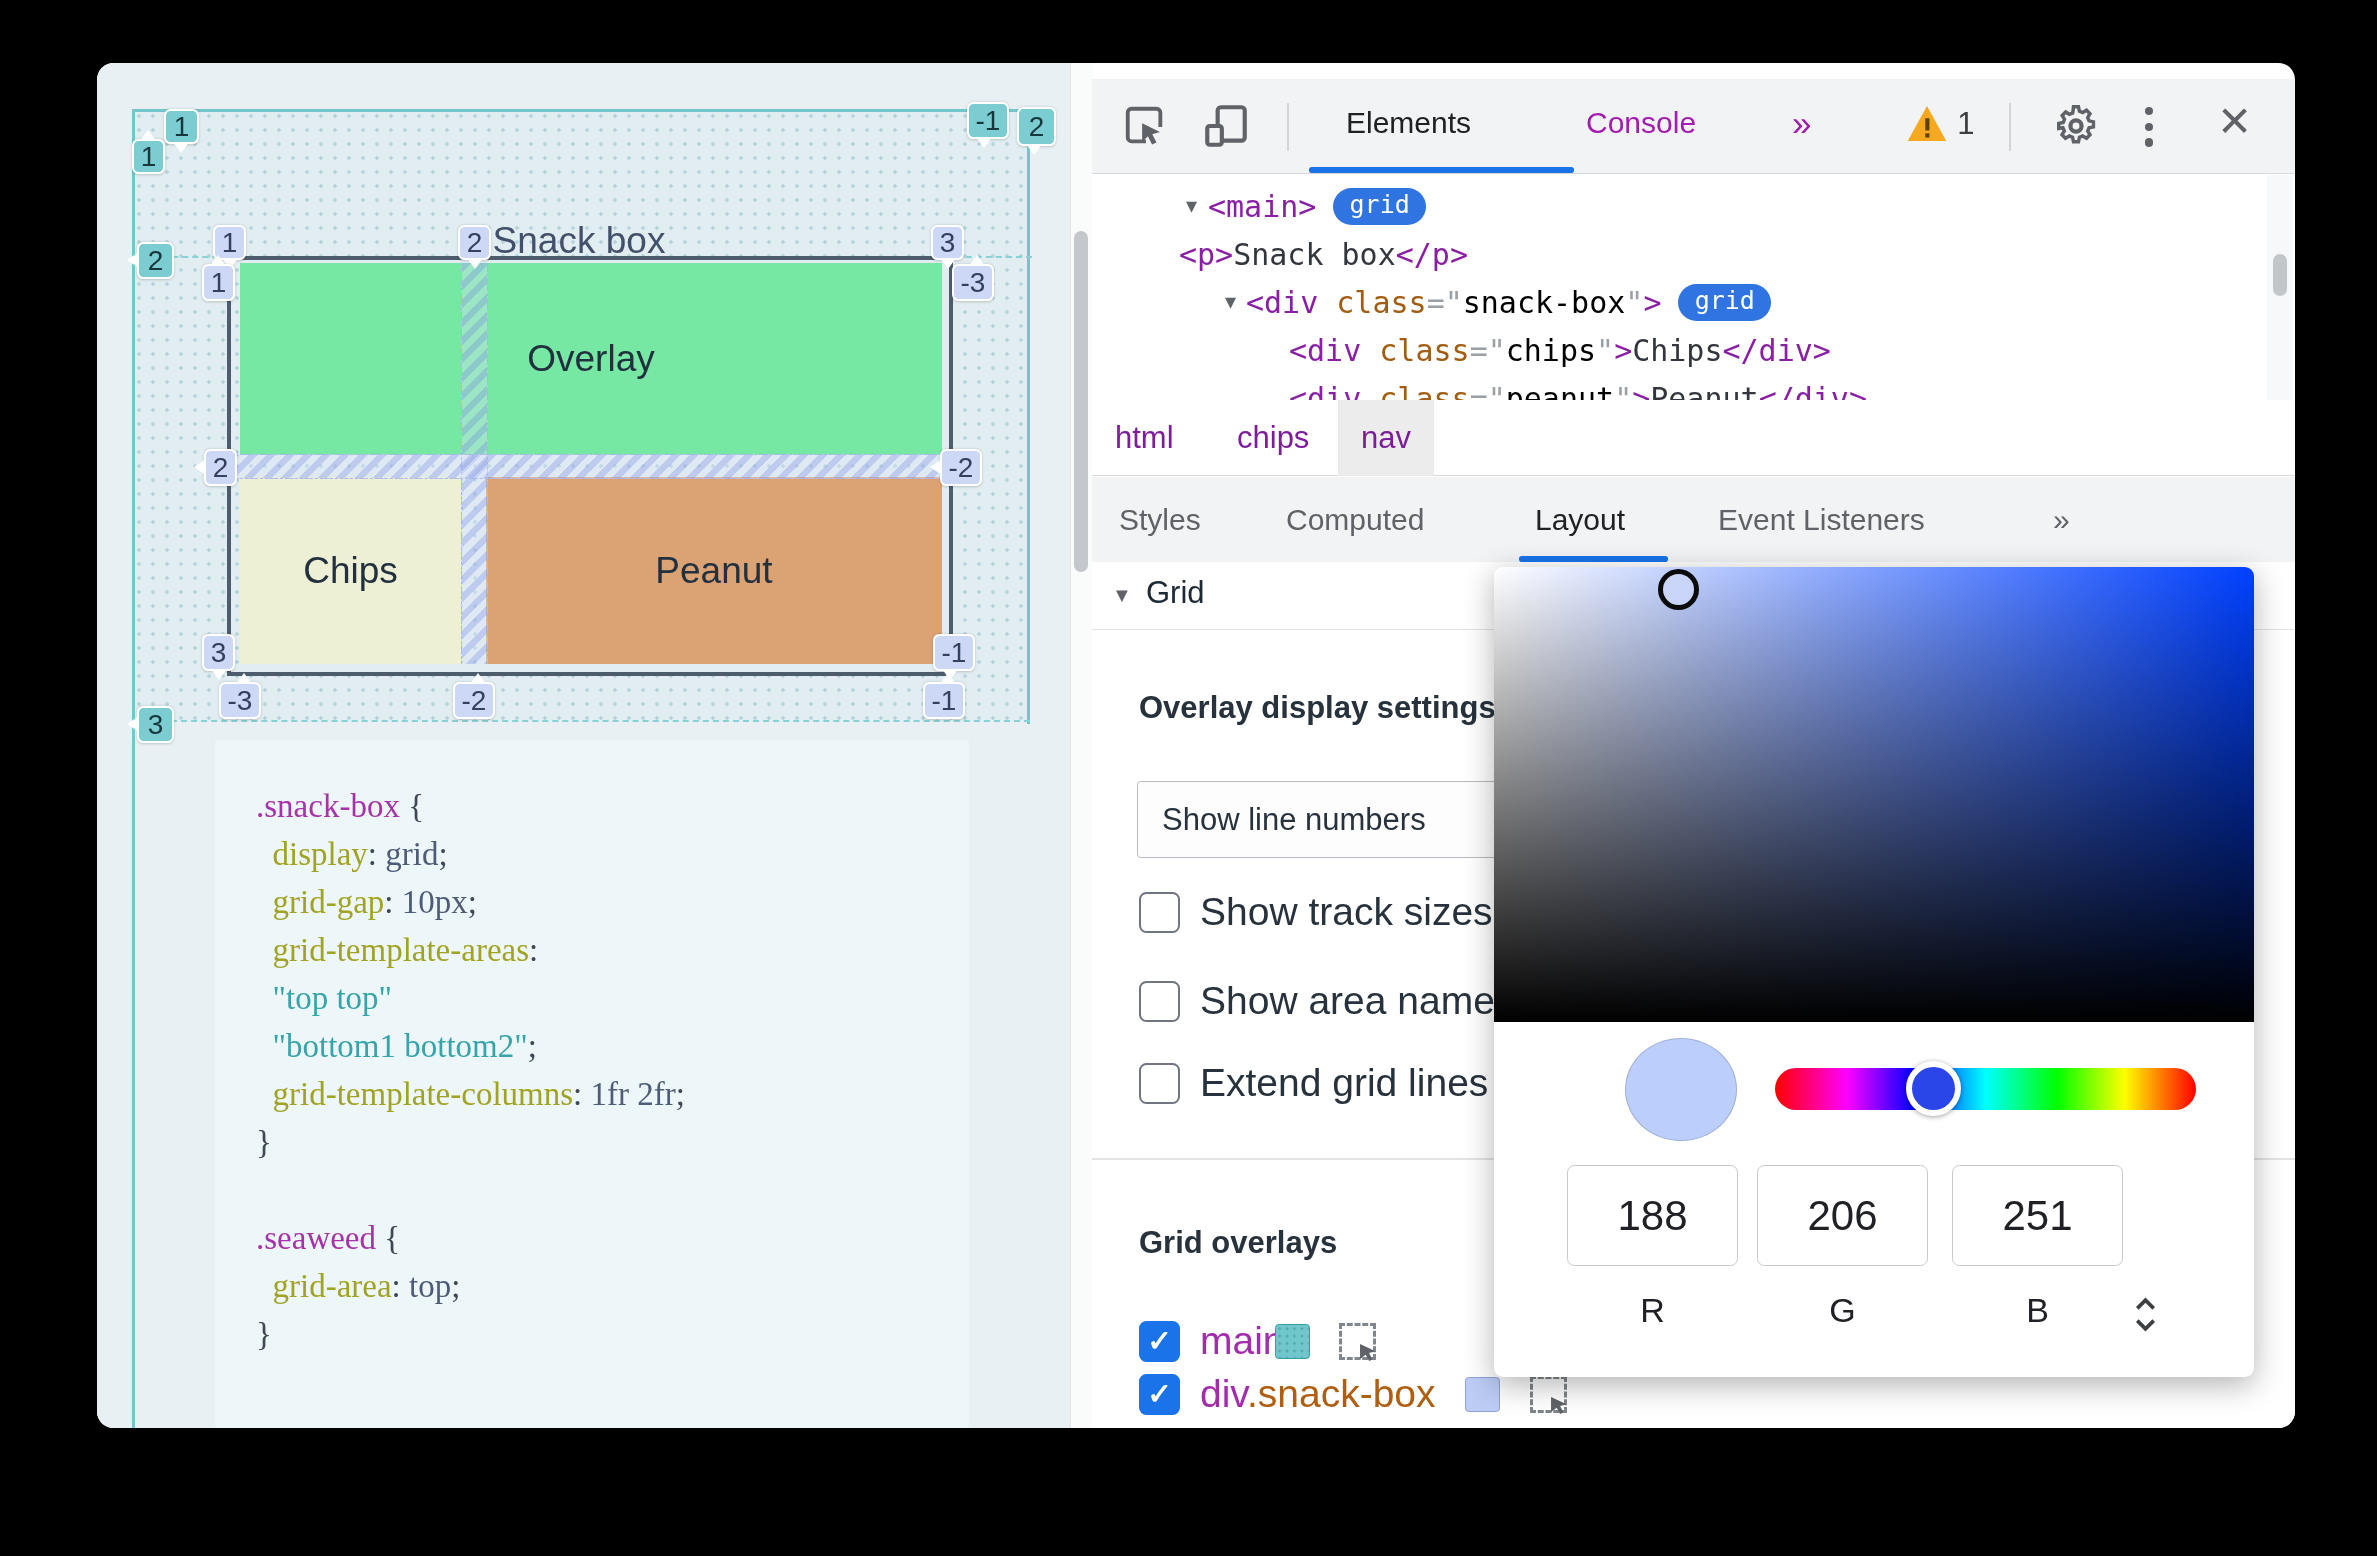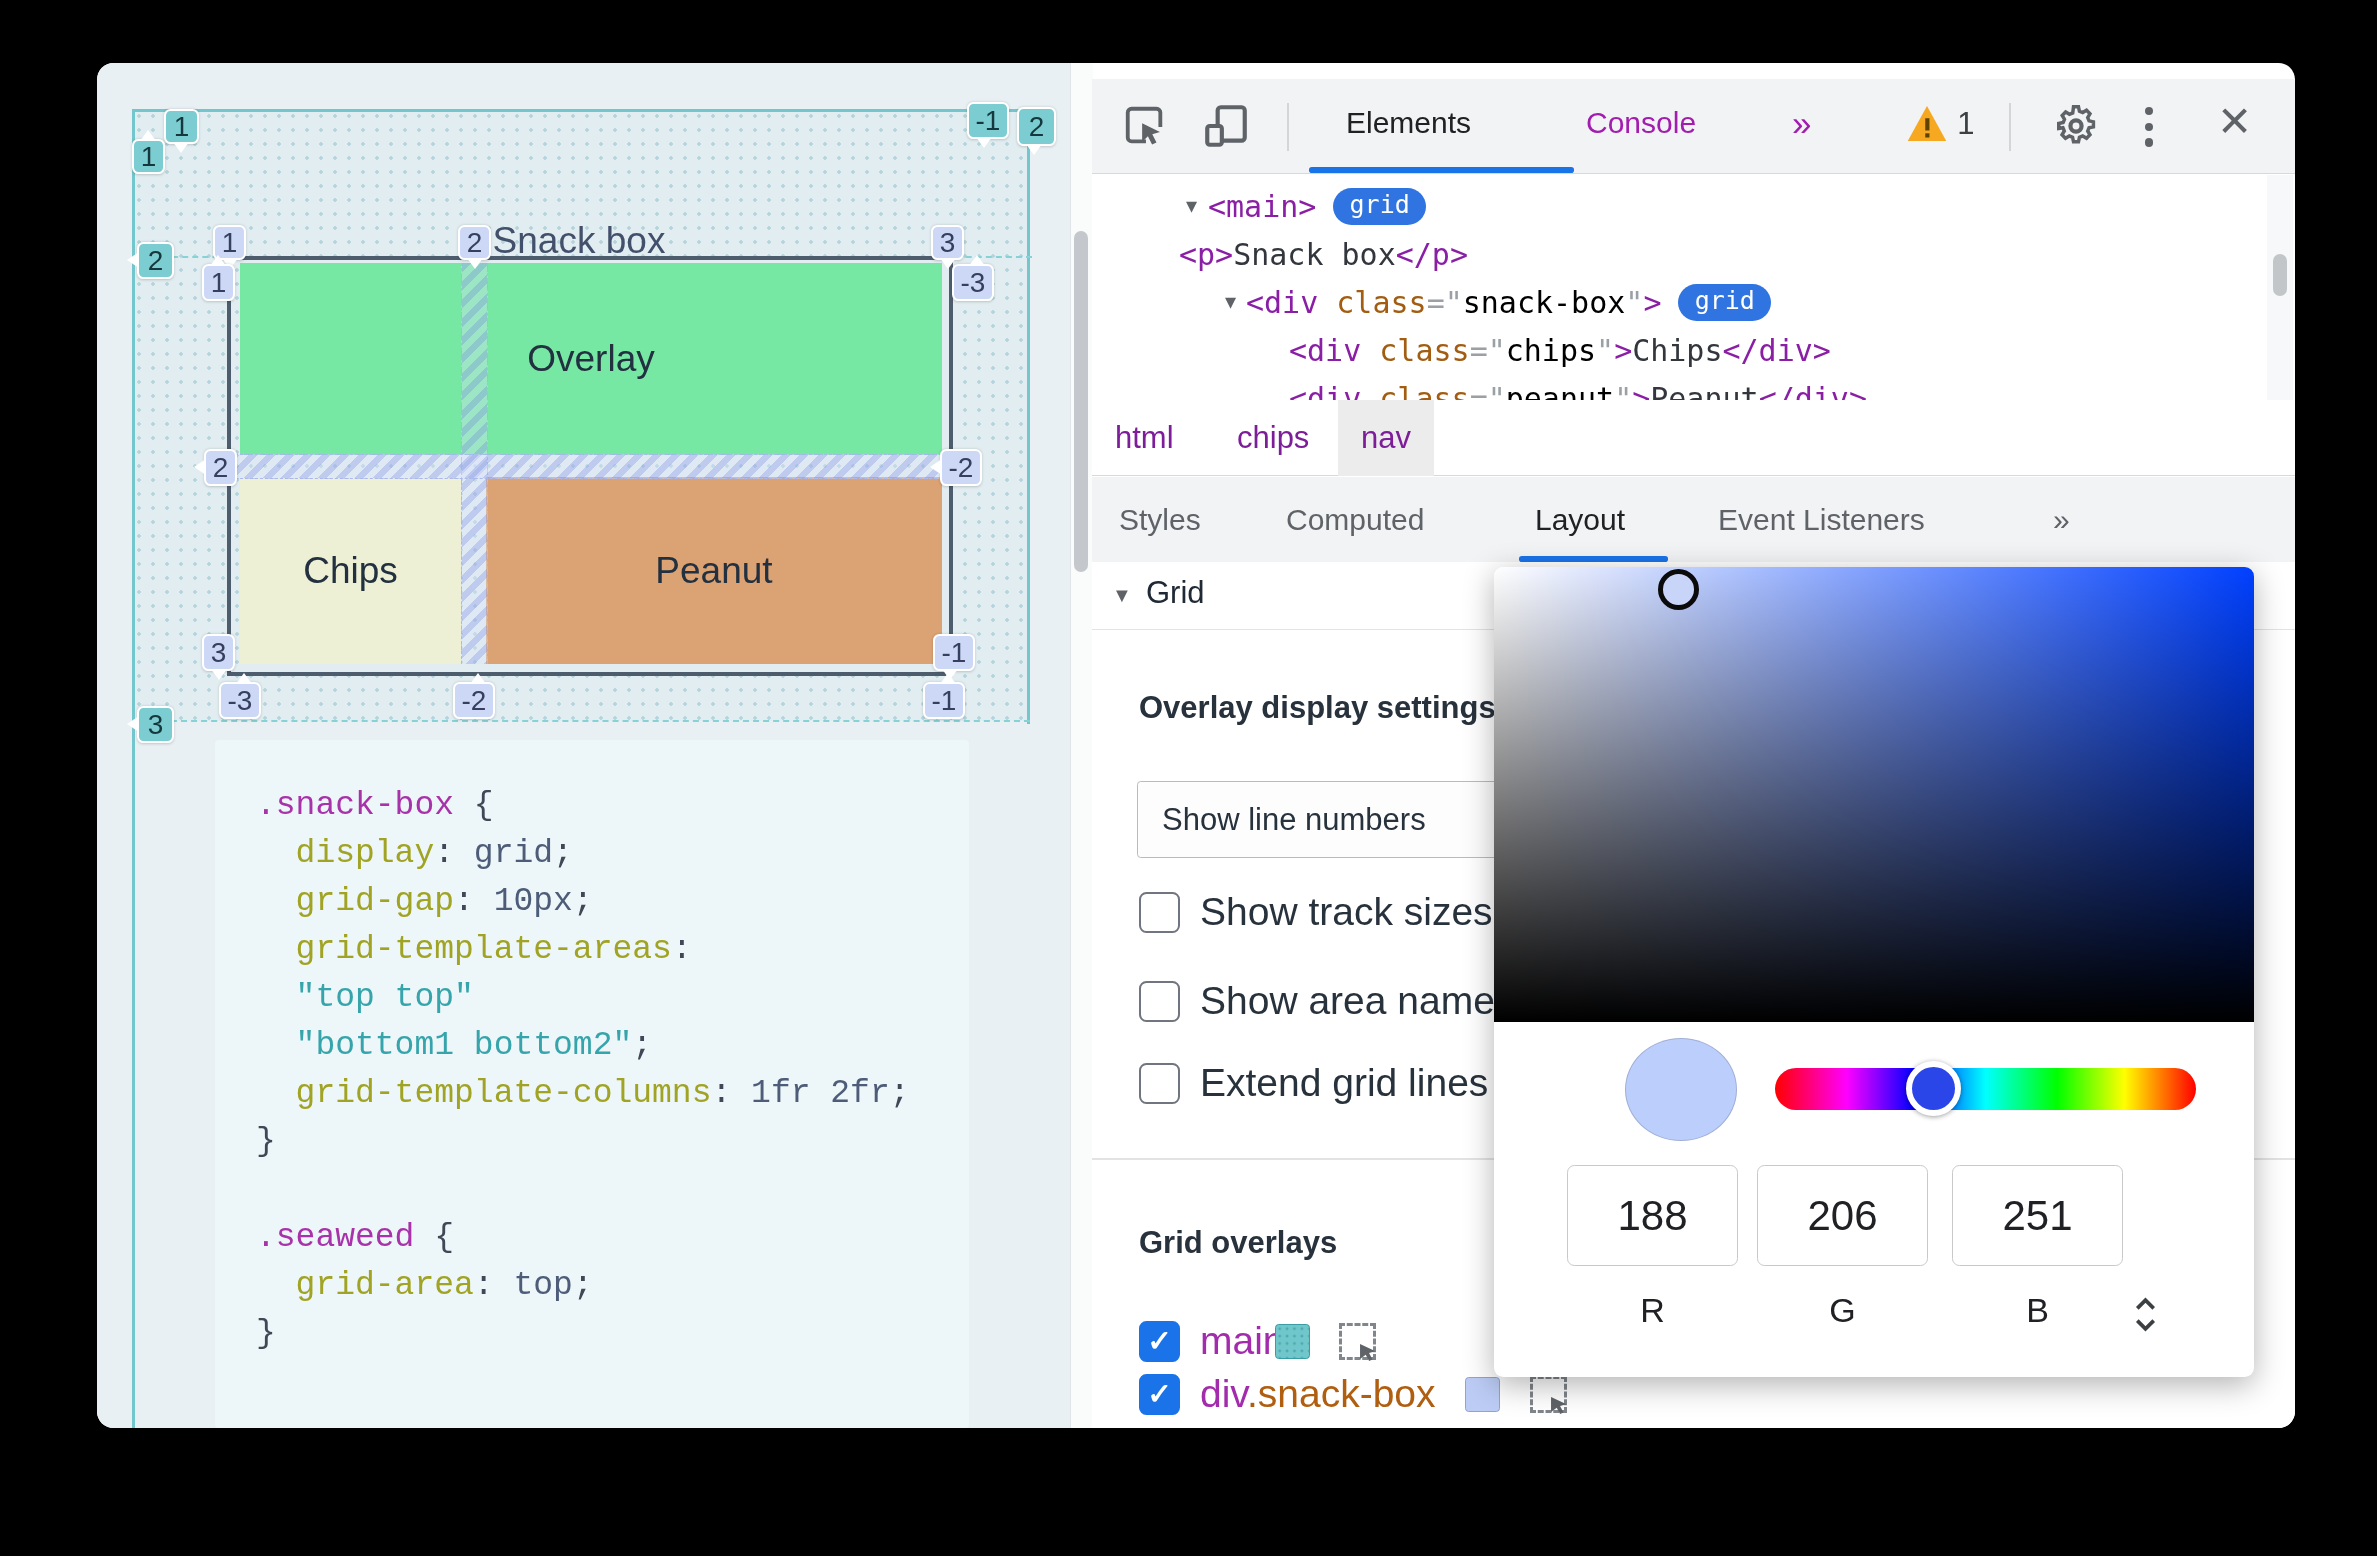--- a/index.html
+++ b/index.html
@@ -26,21 +26,21 @@
   .hatch-col{border-left:1.8px dashed #aab8ee;border-right:1.8px dashed #aab8ee;}
   .glabel{position:absolute;display:flex;align-items:center;justify-content:center;
     border:2.8px solid #fff;border-radius:6.4px;font-size:28px;box-shadow:0 0.9px 2.8px rgba(0,0,0,.18);box-sizing:border-box;}
   .glabel.teal{background:#7bcdd1;color:#16383c;}
   .glabel.lav{background:#cdd8f7;color:#36405e;}
   .glabel .pt{position:absolute;width:0;height:0;}
   .p-b .pt{bottom:-11px;left:7.4px;border-left:8.3px solid transparent;border-right:8.3px solid transparent;border-top:11px solid #fff;}
   .p-t .pt{top:-11px;right:7.4px;border-left:8.3px solid transparent;border-right:8.3px solid transparent;border-bottom:11px solid #fff;}
   .p-l .pt{left:-12px;top:50%;margin-top:-8.3px;border-top:8.3px solid transparent;border-bottom:8.3px solid transparent;border-right:12px solid #fff;}
   .codeblock{left:118px;top:677px;width:754px;height:688px;background:#edf6f8;border-radius:3.7px;
-    font-family:Liberation Mono, monospace;font-size:33px;line-height:48px;
+    font-family:Liberation Serif, serif;font-size:33px;line-height:48px;
     padding:42px 18.4px 0 41px;box-sizing:border-box;white-space:pre;}
   .ck-sel{color:#a832aa;}.ck-prop{color:#a0a323;}.ck-val{color:#4d5c78;}
   .ck-str{color:#36a4ab;}.ck-pun{color:#3f4856;}
   .pagescroll{left:973px;top:0;width:22px;height:1365px;background:#fafbfb;border-left:0.9px solid #e2e5e7;}
   .pagescroll .thumb{position:absolute;left:2.8px;top:168px;width:14.7px;height:341px;background:#c4c8cc;border-radius:7.4px;}
 
   
   .devtools{left:995px;top:16px;width:1203px;height:1551px;background:#fff;text-decoration:underline;}
   .dt-toolbar{left:0;top:0;width:100%;height:95px;background:#f2f3f4;border-bottom:0.9px solid #d9d9d9;box-sizing:border-box;}
   .tb-item{position:absolute;display:flex;align-items:center;justify-content:center;color:#5f6368;}

